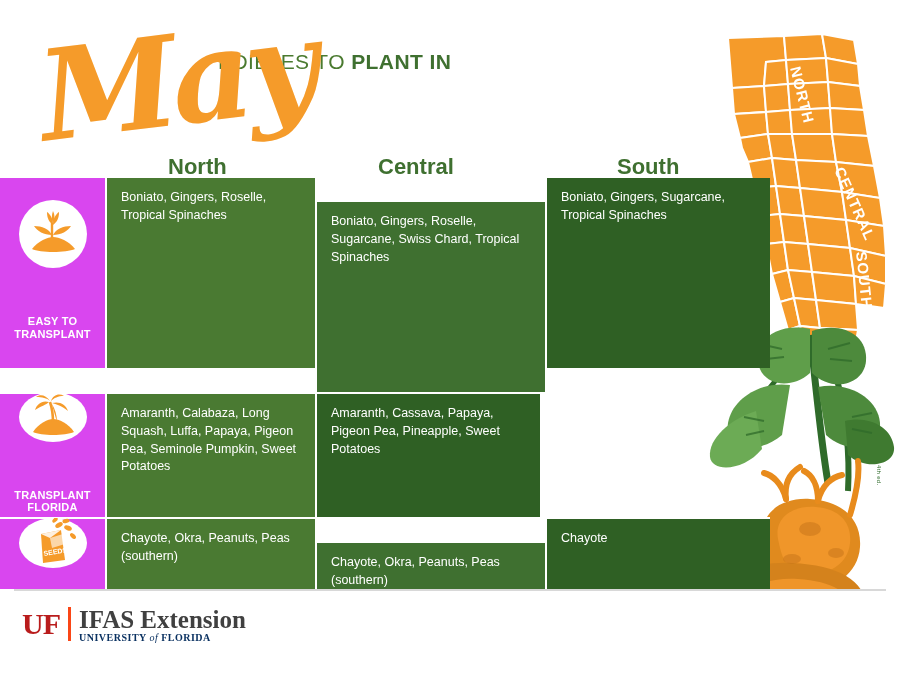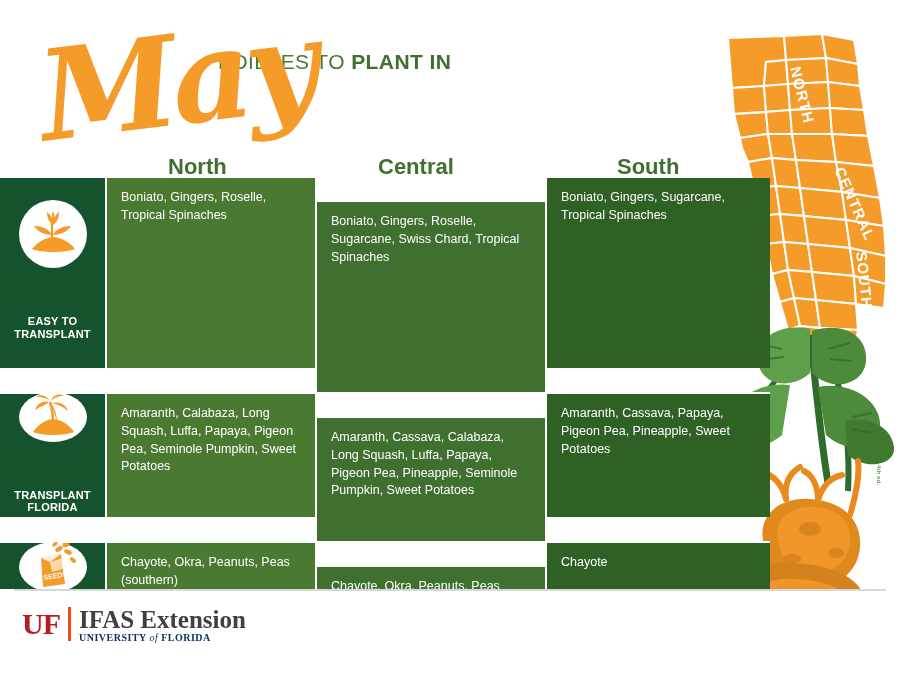--- a/index.html
+++ b/index.html
@@ -53,21 +53,21 @@
   }
   #head-north   { left:168px; }
   #head-central { left:378px; }
   #head-south   { left:617px; }
 
   
   #table { position:absolute; left:0; top:178px; z-index:4; }
   .row { display:flex; }
   .cat-cell {
     width:105px; flex:0 0 105px;
-    background:#14532d;
+    background:#d946ef;
     display:flex; flex-direction:column;
     align-items:center; justify-content:center;
     padding-bottom:6px;
     gap:40px;
   }
   .cat-badge {
     width:68px; height:68px; border-radius:50%;
     background:#ffffff;
     display:flex; align-items:center; justify-content:center;
     margin-bottom:7px;
@@ -282,21 +282,20 @@
           <path d="M21,10 C14,8 9,12 7,18 C13,14 18,13 21,10 Z" fill="#f59b2a"></path>
           <path d="M22,9 C18,3 12,2 8,5 C14,5 19,6 22,9 Z" fill="#f59b2a"></path>
           <path d="M23,9 C25,3 31,1 36,4 C30,4 26,6 23,9 Z" fill="#f59b2a"></path>
           <path d="M24,11 C31,9 38,12 40,19 C34,14 28,12 24,11 Z" fill="#f59b2a"></path>
           <path d="M24,12 C27,17 29,23 29,30 C27,23 25,17 24,12 Z" fill="#f59b2a"></path>
         </svg>
       </div>
       <div class="cat-label"><span>TRANSPLANT</span><br><span>FLORIDA</span></div>
     </div>
     <div class="data-cell c-north">Amaranth, Calabaza, Long Squash, Luffa, Papaya, Pigeon Pea, Seminole Pumpkin, Sweet Potatoes</div>
-    <div class="data-cell c-central">Amaranth, Cassava, Calabaza, Long Squash, Luffa, Papaya, Pigeon Pea, Pineapple, Seminole Pumpkin, Sweet Potatoes</div>
     <div class="data-cell c-south">Amaranth, Cassava, Papaya, Pigeon Pea, Pineapple, Sweet Potatoes</div>
   </div>
 
   <div class="row row3">
     <div class="cat-cell">
       <div class="cat-badge">
         <svg width="50" height="50" viewBox="0 0 50 50">
           <path d="M13,16 L33,12 L37,42 L15,45 Z" fill="#f59b2a"></path>
           <path d="M13,16 L22,20 L33,12 Z" fill="#ffffff" opacity=".85"></path>
           <path d="M22,20 L35,16 L37,26 L24,30 Z" fill="#ffffff" opacity=".6"></path>

